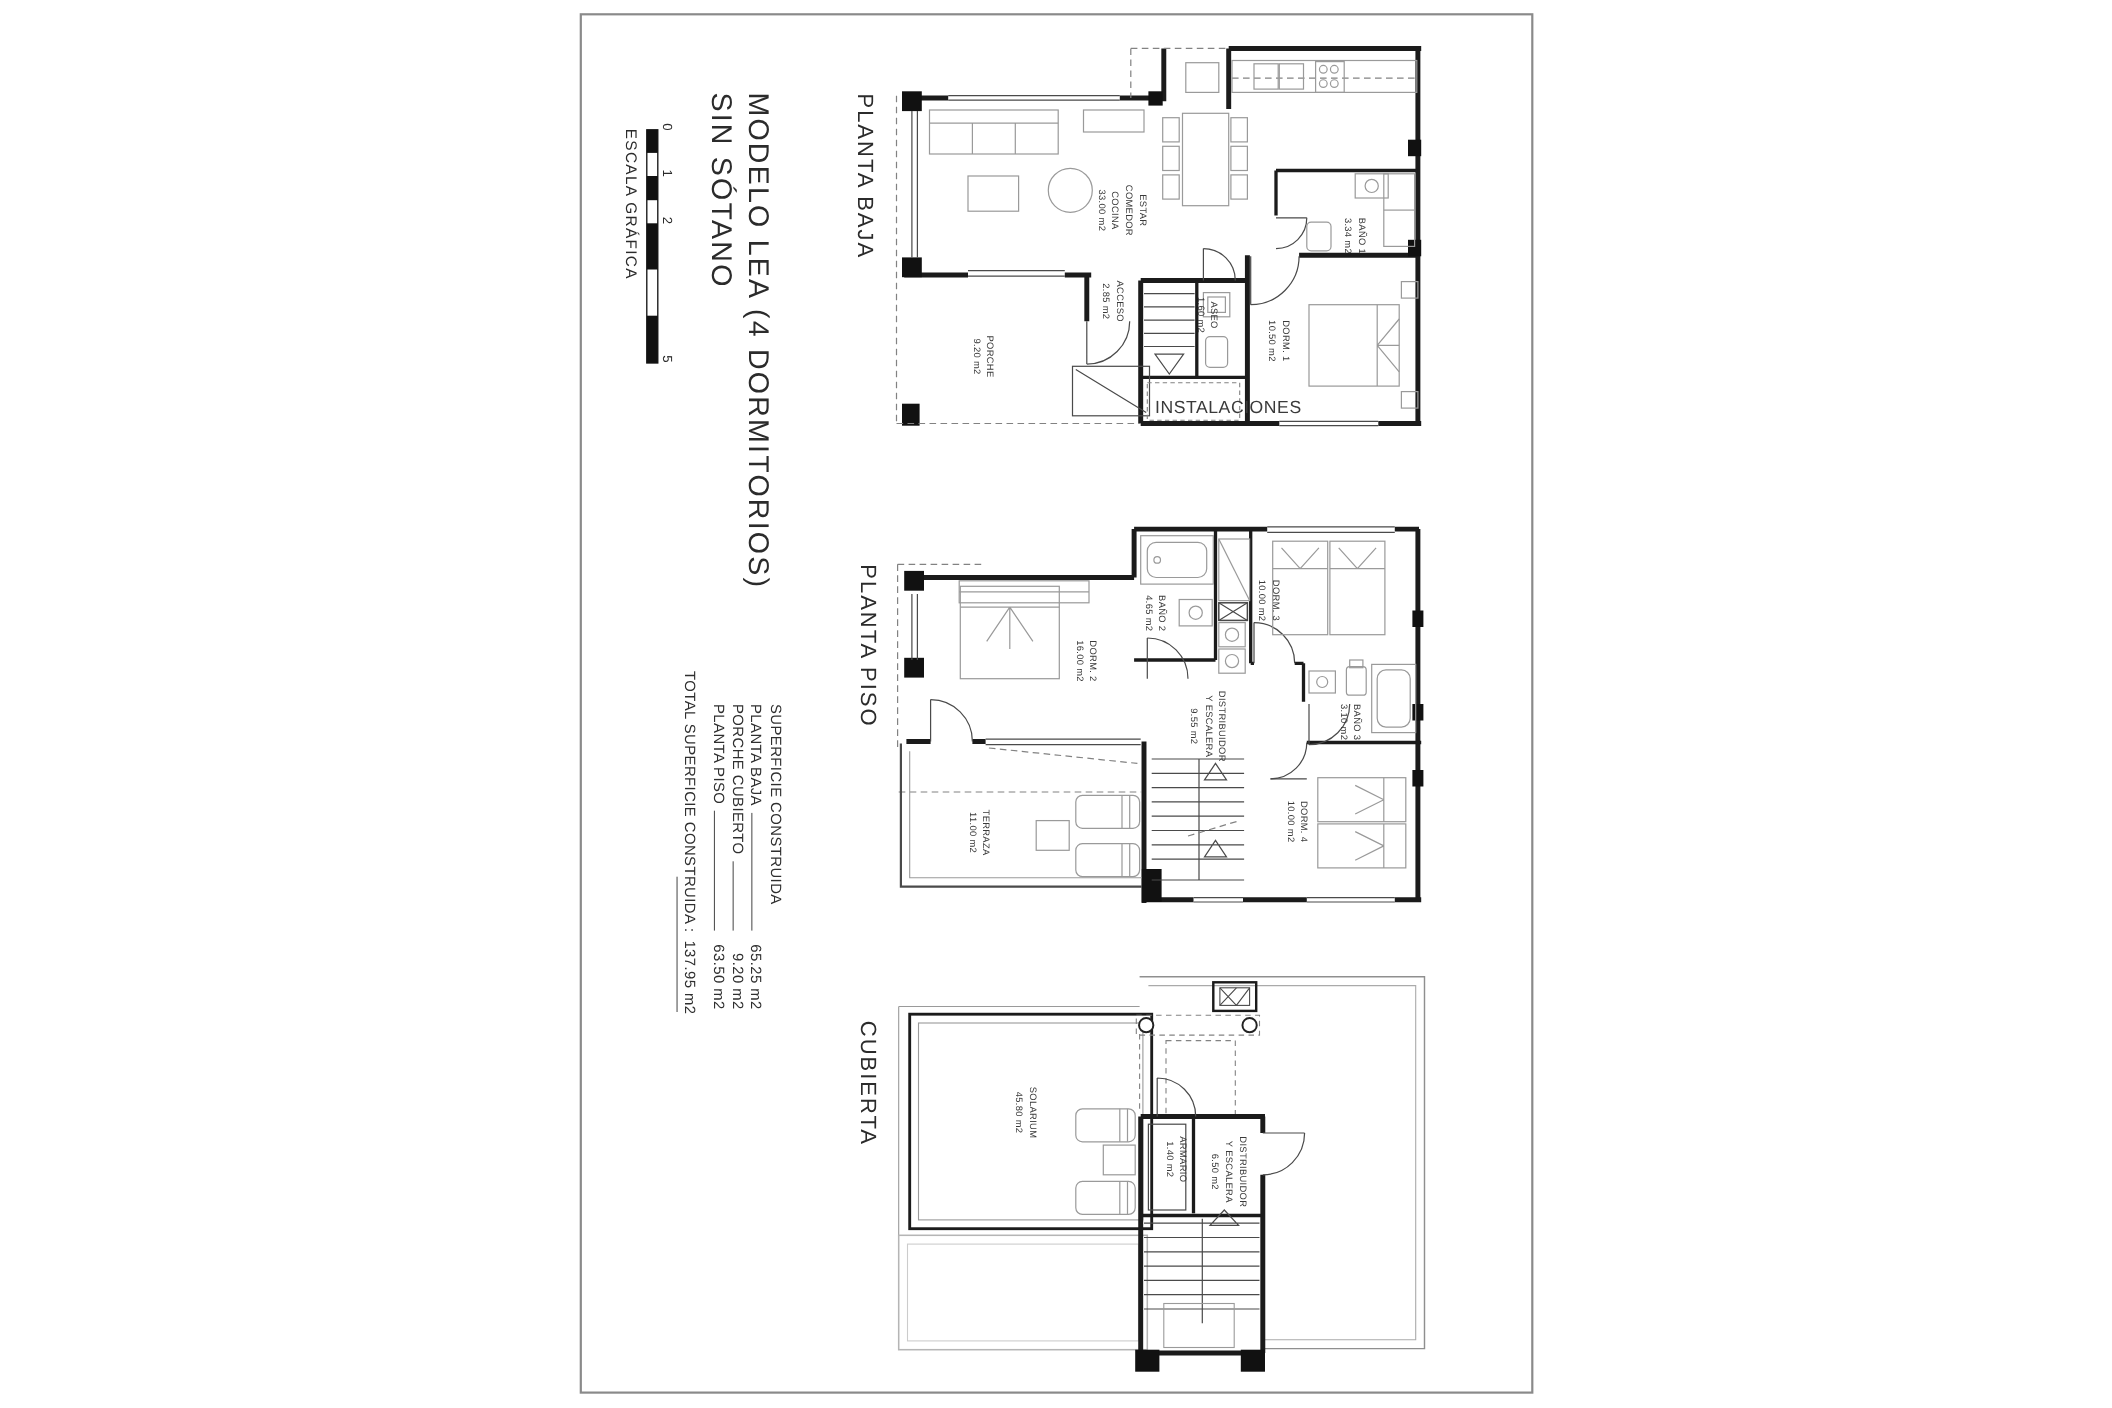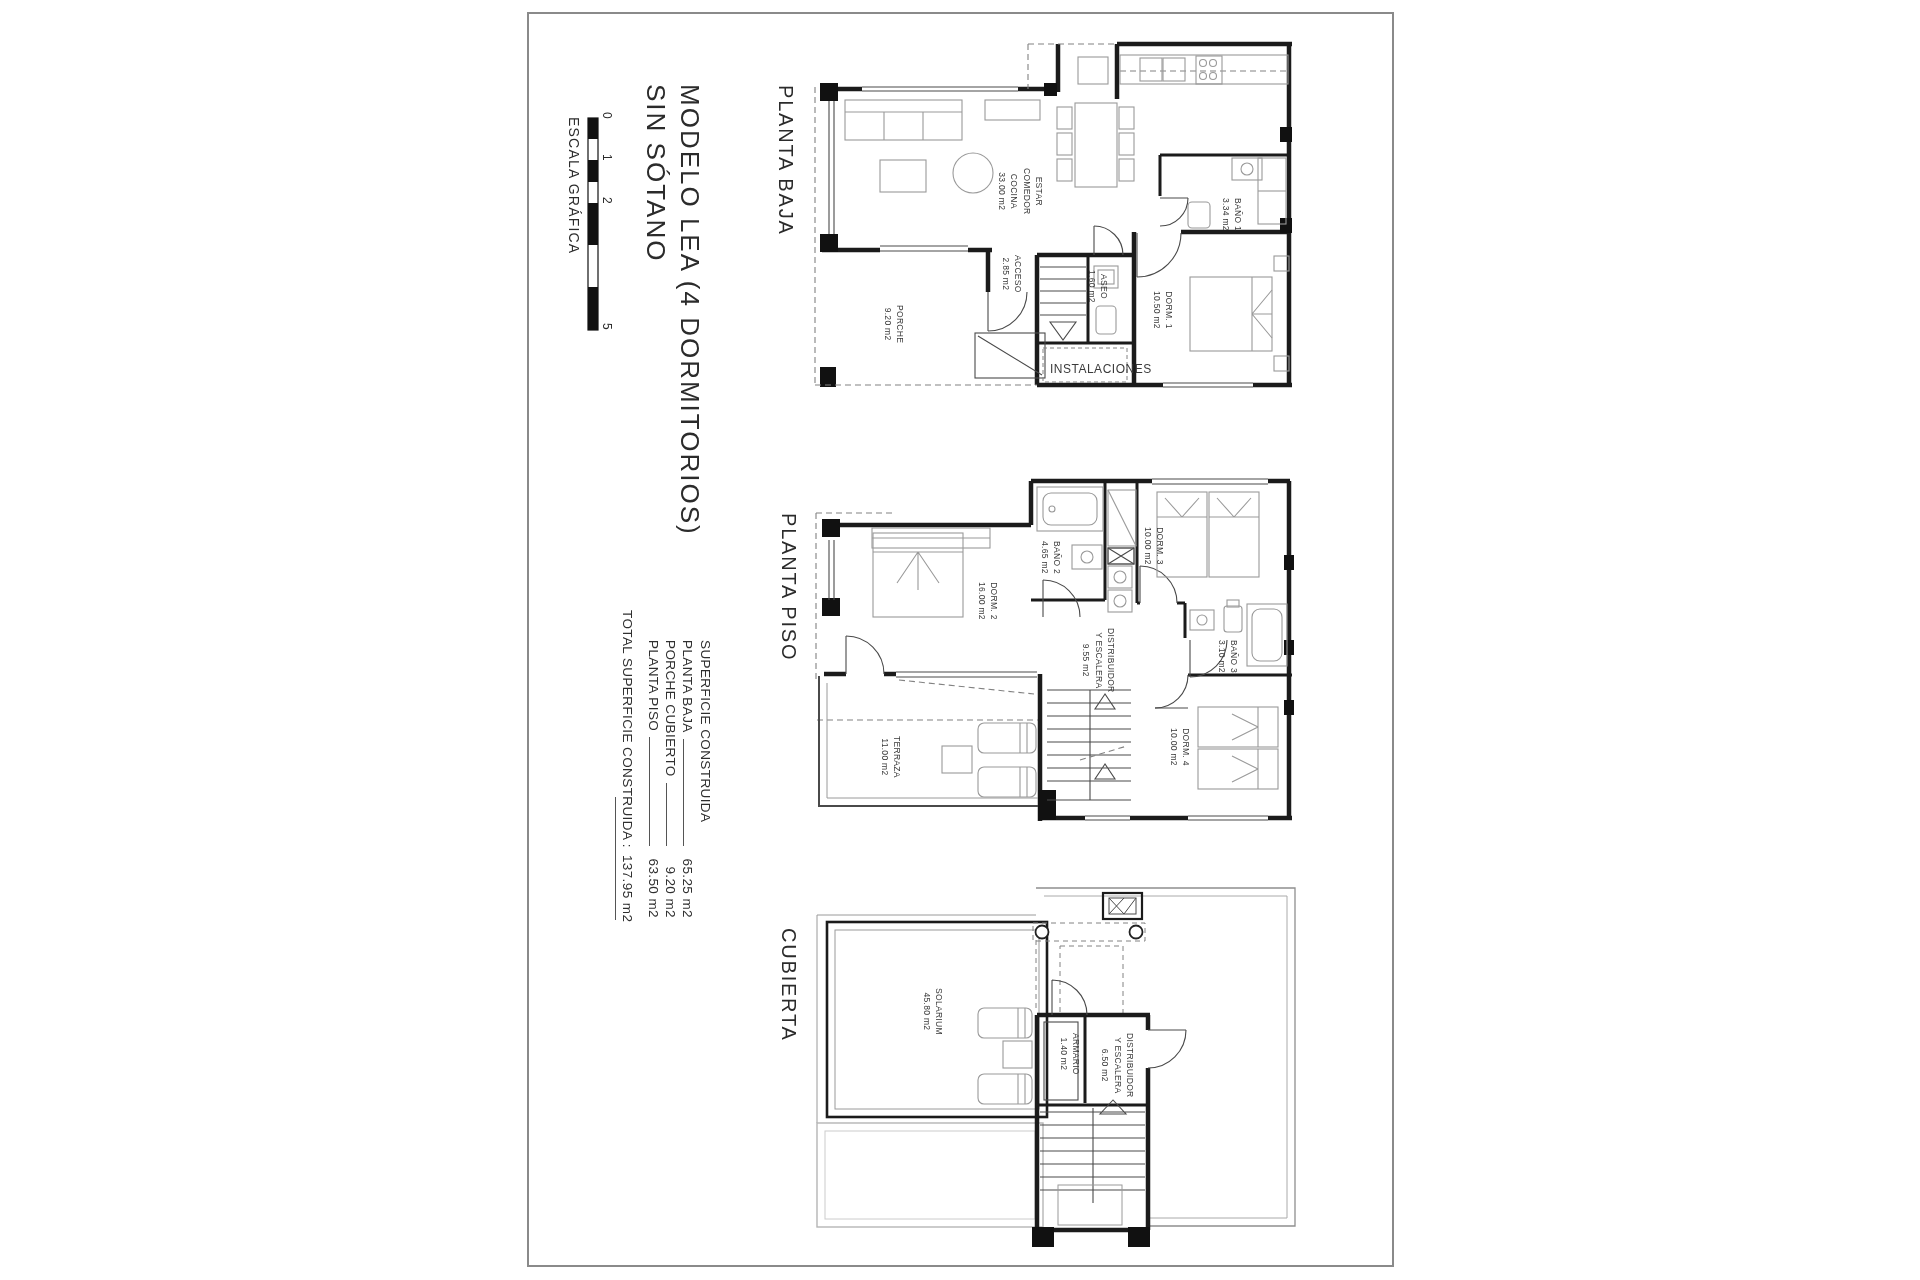--- a/index.html
+++ b/index.html
@@ -8,21 +8,21 @@
   #linework{position:absolute;left:0;top:0;width:1920px;height:1280px;}
   .vlabel{position:absolute;transform:rotate(90deg);transform-origin:top left;
           display:flex;flex-direction:column;align-items:center;white-space:pre-line;}
   .sheet-title{font-size:26px;letter-spacing:2px;color:#2b2b2b;line-height:1.32;align-items:flex-start;}
   .floor-title{font-size:20px;letter-spacing:1.8px;color:#2b2b2b;}
   .scale-label{font-size:14px;letter-spacing:1.2px;color:#2b2b2b;}
   .scale-num{position:absolute;transform:rotate(90deg);transform-origin:top left;
              font-size:12px;color:#2b2b2b;}
   .room{font-size:8.5px;line-height:1.45;letter-spacing:.3px;color:#3a3a3a;text-align:center;}
   .room .rname{white-space:pre-line;}
-  .hlabel{position:absolute;font-size:12px;letter-spacing:.5px;color:#3a3a3a;white-space:nowrap;}
+  .hlabel{position:absolute;font-size:16px;letter-spacing:.5px;color:#3a3a3a;white-space:nowrap;}
   .surface-table{position:absolute;transform:rotate(90deg);transform-origin:top left;
                  width:308px;font-size:13.5px;color:#2f2f2f;letter-spacing:.4px;}
   .st-header{padding-left:30px;margin-bottom:3px;}
   .st-row{display:flex;align-items:flex-end;padding-left:30px;margin-bottom:2px;}
   .st-row .lead{flex:1;border-bottom:1.1px solid #555;margin:0 6px 3px 6px;}
   .st-row .val{width:66px;text-align:right;}
   .st-total{display:flex;margin-top:11px;position:relative;white-space:nowrap;}
   .st-total .tval{margin-left:7px;}
   .st-total::after{content:"";position:absolute;right:-2px;bottom:-5px;width:40%;
                    border-bottom:1.2px solid #555;}

